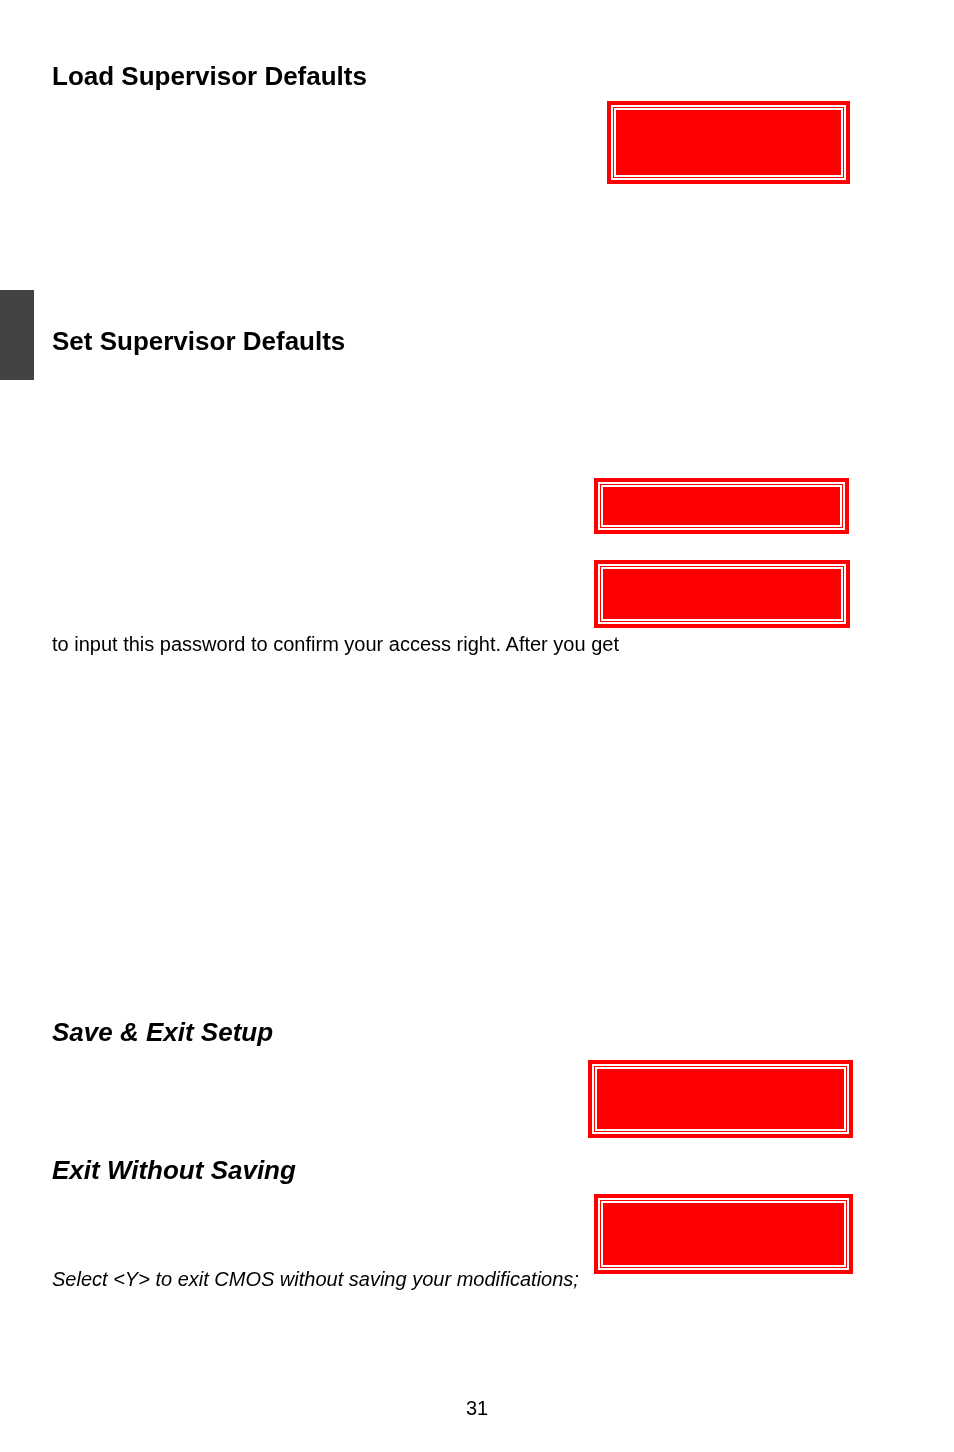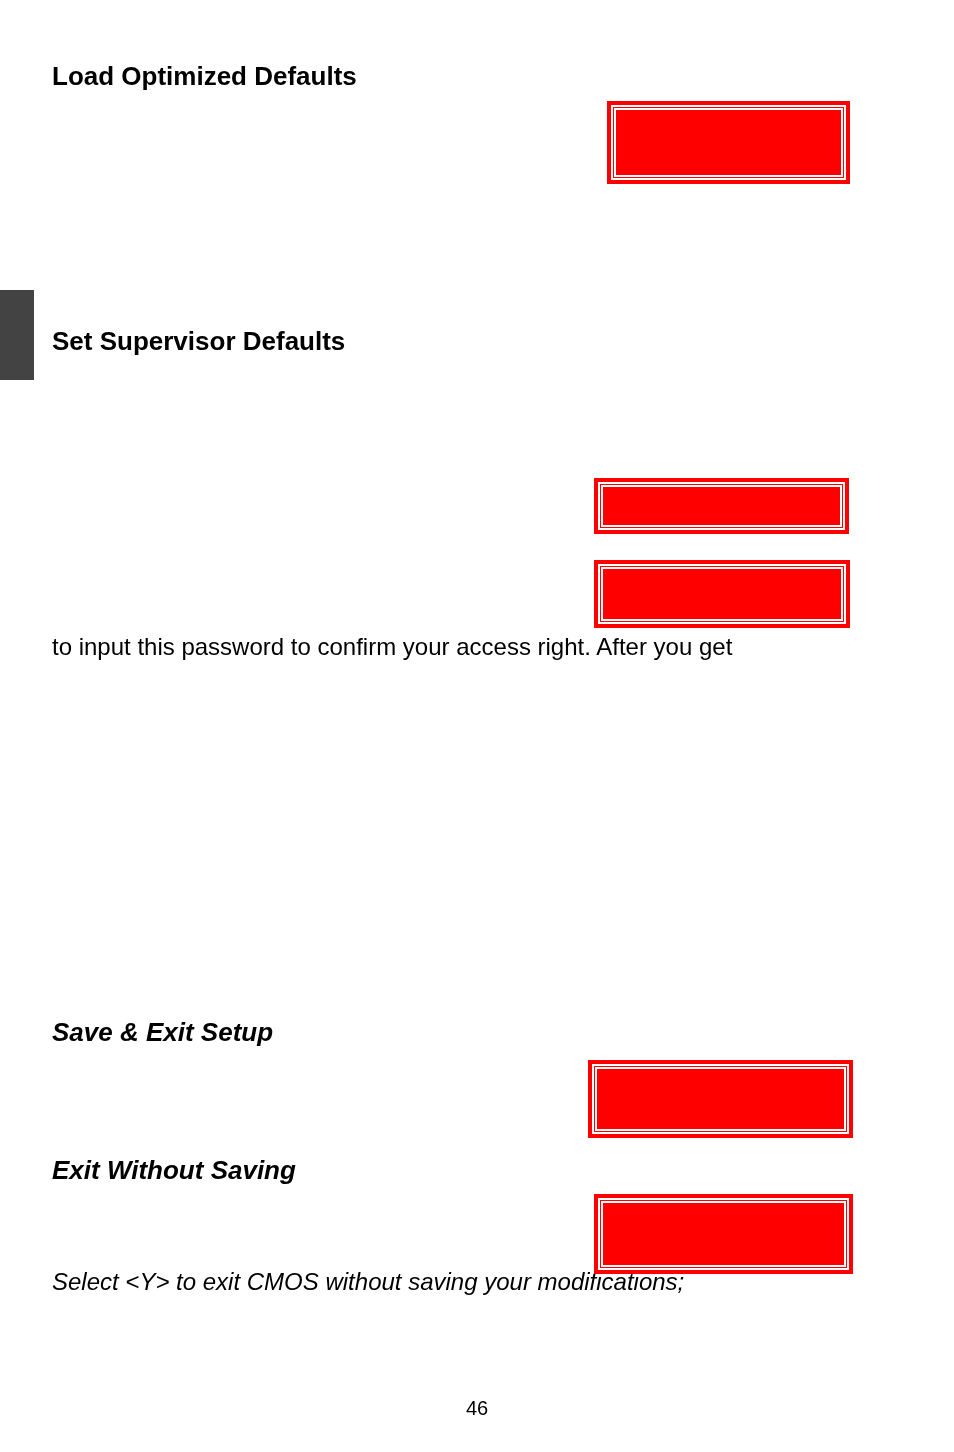--- a/index.html
+++ b/index.html
@@ -25,21 +25,21 @@
     bottom: 0;
   }
   h2.section-heading {
     font-size: 26px;
     font-weight: bold;
     margin: 0;
     padding: 0;
     line-height: 1.25;
   }
   .para {
-    font-size: 24px;
+    font-size: 20px;
     line-height: 1.4;
     margin: 0;
     padding: 0;
   }
   .page-number {
     position: absolute;
     bottom: 32px;
     left: 0;
     right: 0;
     text-align: center;
@@ -77,34 +77,34 @@
 </style>
 </head>
 <body>
 
 <div class="page">
 
   <div class="side-tab"></div>
 
   <div class="content">
 
-    <h2 id="h-load" class="section-heading">Load Optimized Defaults</h2>
+    <h2 id="h-load" class="section-heading">Load Supervisor Defaults</h2>
 
     <h2 id="h-setsup" class="section-heading">Set Supervisor Defaults</h2>
 
     <p id="p-access" class="para">to input this password to confirm your access right. After you get</p>
 
     <h2 id="h-save" class="section-heading">Save &amp; Exit Setup</h2>
 
     <h2 id="h-exit" class="section-heading">Exit Without Saving</h2>
 
     <p id="p-exit" class="para">Select &lt;Y&gt; to exit CMOS without saving your modifications;</p>
 
   </div>
 
   <div id="rb1" class="redbox"></div>
   <div id="rb2" class="redbox"></div>
   <div id="rb3" class="redbox"></div>
   <div id="rb4" class="redbox"></div>
   <div id="rb5" class="redbox"></div>
 
-  <div class="page-number">46</div>
+  <div class="page-number">31</div>
 </div>
 
 </body></html>

